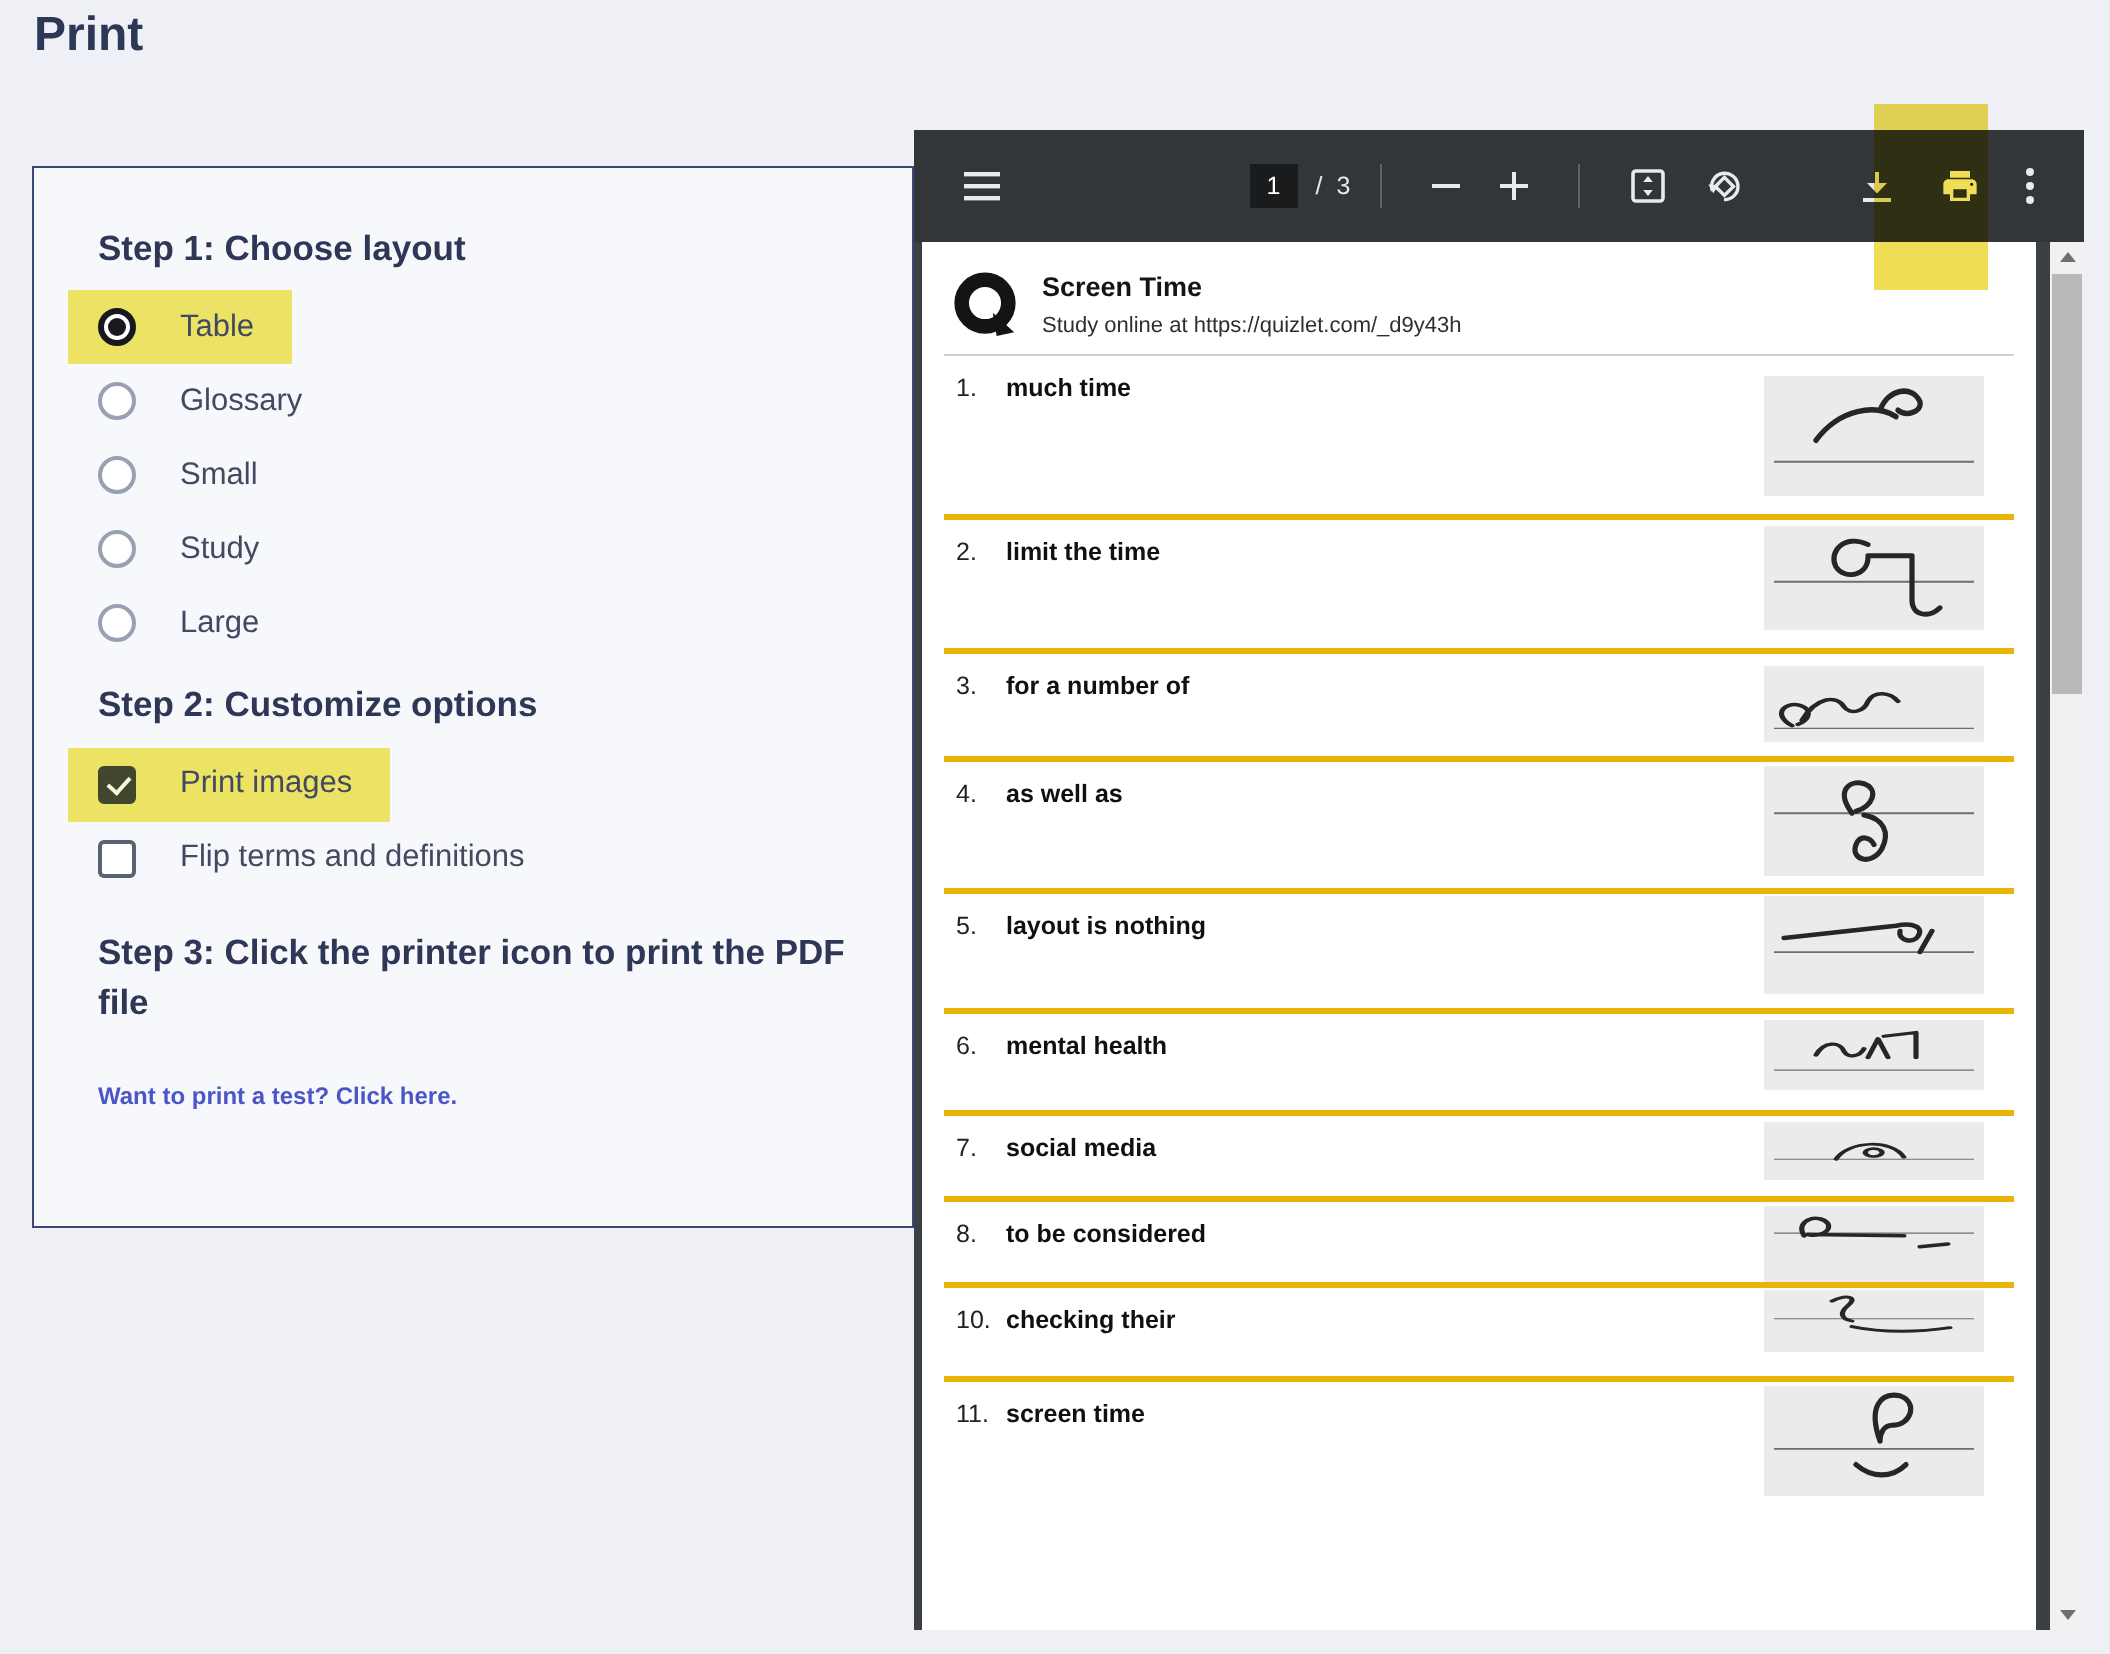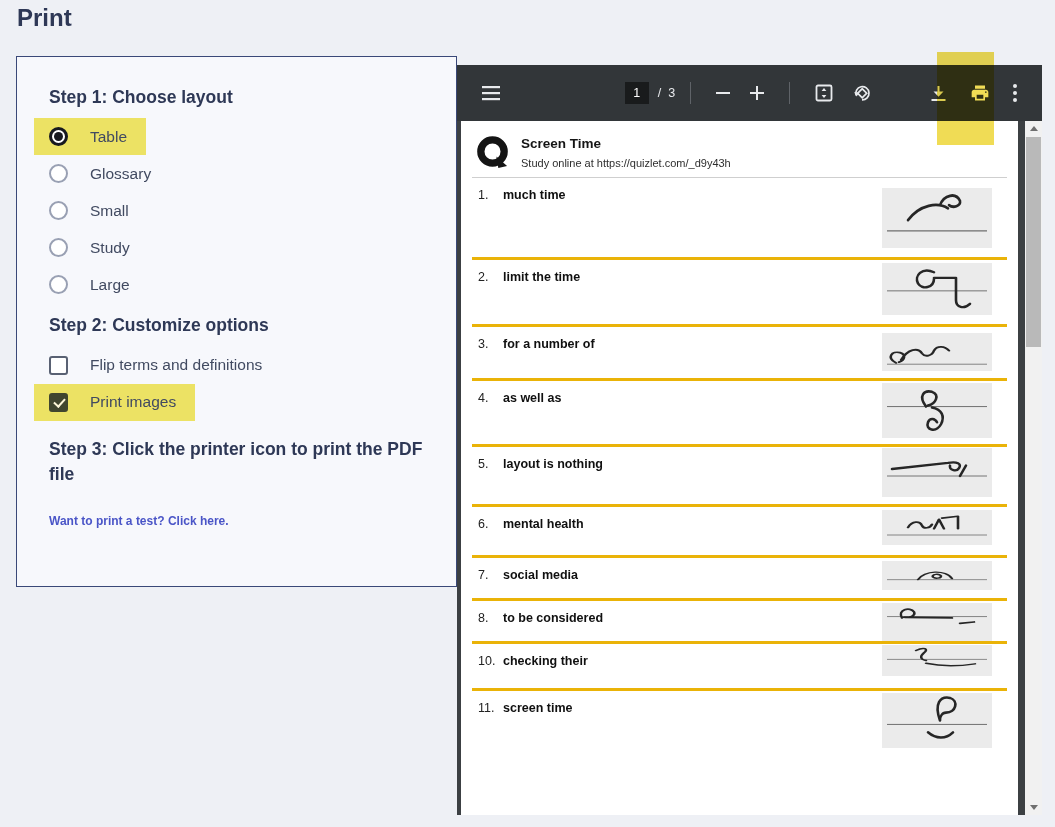--- a/index.html
+++ b/index.html
@@ -11,21 +11,21 @@
   }
 
   
   .page-title {
     position:absolute; left:17px; top:4px;
     font-size:24px; font-weight:bold; color:#2e3856;
   }
 
   
   .panel {
-    position:absolute; left:16px; top:56px; width:441px; height:531px;
+    position:absolute; left:16px; top:83px; width:441px; height:531px;
     background:#f7f8fc; border:1px solid #3a4878;
     padding:28px 28px 0 32px;
   }
   .panel h2 {
     font-size:17.5px; font-weight:bold; color:#2e3856; line-height:1.45;
   }
   .opt-group { margin:8px 0 10px; }
   .opt-row {
     display:flex; align-items:center; gap:22px;
     width:max-content; margin-left:-15px;
@@ -147,27 +147,27 @@
         <span class="opt-label">Study</span>
       </div>
       <div class="opt-row">
         <span class="radio "></span>
         <span class="opt-label">Large</span>
       </div>
     </div>
 
   <h2>Step 2: Customize options</h2>
   <div class="opt-group" id="customize-options">
-      <div class="opt-row">
-        <span class="cb "></span>
-        <span class="opt-label">Flip terms and definitions</span>
-      </div>
       <div class="opt-row hl">
         <span class="cb checked"></span>
         <span class="opt-label">Print images</span>
+      </div>
+      <div class="opt-row">
+        <span class="cb "></span>
+        <span class="opt-label">Flip terms and definitions</span>
       </div>
     </div>
 
   <h2 class="step3">Step 3: Click the printer icon to print the PDF file</h2>
   <a class="test-link">Want to print a test? Click here.</a>
 </div>
 
 <div class="viewer">
   <div class="toolbar">
     <div class="tb-left">

